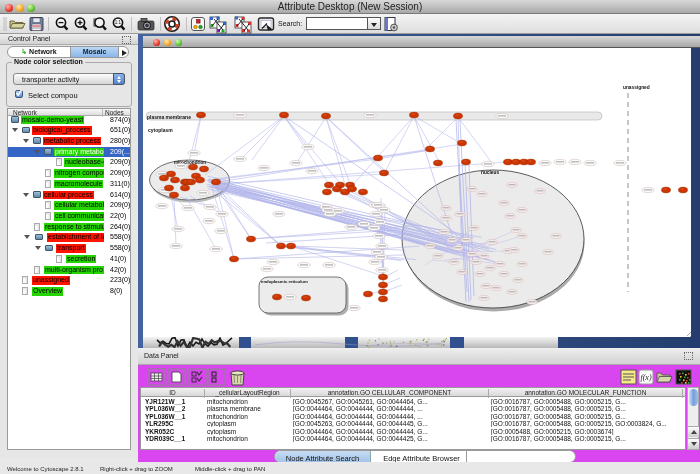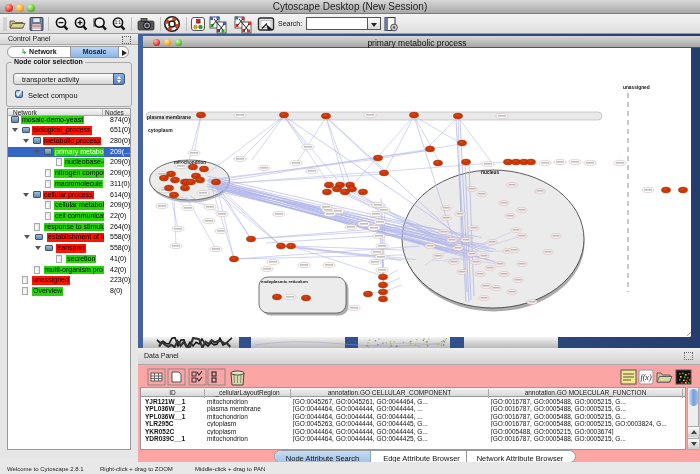--- a/index.html
+++ b/index.html
@@ -51,42 +51,42 @@
 .file { position:absolute; top:1px; width:6px; height:8px; background:#fcfcfc; border:0.5px solid #aaa; box-shadow:inset -1.5px 1.5px 0 #e8e8e8; }
 
 #mdi { position:absolute; left:138px; top:34px; width:562px; height:318px; background:#b0b0b0; overflow:hidden; }
 #iframe { position:absolute; left:0; top:0; width:562px; height:314px; }
 #ifborder { position:absolute; left:0; top:0; width:562px; height:314px; background:linear-gradient(90deg,#44639f,#243d6e); }
 #iftitle { position:absolute; left:5px; top:2px; width:562px; height:12px; background:linear-gradient(#d8d8d8,#a6a6a6); border-bottom:1px solid #555; }
 #iftitle .t { position:absolute; left:0; width:548px; text-align:center; top:1.5px; font-size:8.5px; color:#111; }
 .tl2 { position:absolute; top:2.5px; width:7px; height:7px; border-radius:50%; }
 #canvas { position:absolute; left:5px; top:14px; width:548px; height:289px; background:#fff; }
 
-#dpanel { position:absolute; left:138px; top:348px; width:562px; height:114px; background:#fca5a5; }
+#dpanel { position:absolute; left:138px; top:348px; width:562px; height:114px; background:#d946ef; }
 #dphdr { position:absolute; left:0; top:0; width:562px; height:17px; background:linear-gradient(#efefef,#d2d2d2); border-bottom:1px solid #aaa; padding:4px 0 0 6px; font-size:7px; color:#1a1a1a; }
 #dtable { position:absolute; left:2px; top:39px; width:546px; height:63px; background:#fff; border:1px solid #999; font-size:7px; }
 #dthdr { position:absolute; left:0; top:0; width:100%; height:9px; background:linear-gradient(#f2f2f2,#d8d8d8); border-bottom:1px solid #999; color:#222; }
 .dcol { position:absolute; top:1px; text-align:center; font-size:6.5px; }
 .drow { position:absolute; left:0; width:100%; height:7.4px; color:#111; }
 .dcell { position:absolute; top:0; font-size:6.5px; white-space:nowrap; overflow:hidden; }
 #dscroll { position:absolute; left:549px; top:39px; width:12px; height:63px; background:#eee; border:1px solid #aaa; }
 
 #btabs { position:absolute; left:274px; top:450px; width:302px; height:13px; background:#fff; border:1px solid #999; border-radius:7px; font-size:8px; overflow:hidden; }
 .btab { position:absolute; top:0; height:13px; text-align:center; padding-top:2.5px; color:#111; font-size:7.5px; }
 
 #status { position:absolute; left:0; top:462px; width:700px; height:12px; background:#e8e8e8; font-size:6px; color:#222; }
 </style>
 </head>
 <body>
 <div id="app">
   <div id="titlebar">
     <div class="tl" style="left:4.5px; background:radial-gradient(circle at 35% 30%,#ffb3ac,#e8372b 60%,#9f1007);"></div>
     <div class="tl" style="left:15.5px; background:radial-gradient(circle at 35% 30%,#ffe9b0,#f5a623 60%,#b06a00);"></div>
     <div class="tl" style="left:26.5px; background:radial-gradient(circle at 35% 30%,#d6f8b8,#5fc432 60%,#2e7a0a);"></div>
-    <div class="title">Cytoscape Desktop (New Session)</div>
+    <div class="title">Attribute Desktop (New Session)</div>
   </div>
   <div id="toolbar">
     <div id="tbicons">
         <svg width="700" height="20" viewBox="0 0 700 20" style="position:absolute;left:0;top:0;">
           <rect x="3.5" y="3" width="1" height="14" fill="#bbb"></rect>
           <rect x="5.5" y="3" width="1" height="14" fill="#bbb"></rect>
           <path d="M10 14 L10 7 L14 7 L15.5 8.5 L23 8.5 L23 14 Z" fill="#c8c08a" stroke="#55502a" stroke-width="0.8"></path>
           <path d="M10 14 L12.5 9.5 L25 9.5 L22.5 14 Z" fill="#d8d2a0" stroke="#55502a" stroke-width="0.8"></path>
           <rect x="30" y="3.5" width="13" height="13" rx="1" fill="#7388a8" stroke="#223" stroke-width="0.8"></rect>
           <rect x="33" y="4" width="7" height="4.5" fill="#e8e8ee" stroke="#445" stroke-width="0.5"></rect>
@@ -276,21 +276,20 @@
         </div>
     </div>
   </div>
   <div id="mdi">
     <div id="iframe">
       <div id="ifborder"></div>
       <div id="iftitle">
         <div class="tl2" style="left:10px; background:radial-gradient(circle at 35% 30%,#ffb3ac,#e8372b 60%,#9f1007);"></div>
         <div class="tl2" style="left:21px; background:radial-gradient(circle at 35% 30%,#ffe9b0,#f5a623 60%,#b06a00);"></div>
         <div class="tl2" style="left:32px; background:radial-gradient(circle at 35% 30%,#d6f8b8,#5fc432 60%,#2e7a0a);"></div>
-        <div class="t">primary metabolic process</div>
       </div>
       <div id="canvas">
           <svg width="548" height="289" viewBox="143 48 548 289" style="position:absolute;left:0;top:0;" font-family="Liberation Sans, sans-serif">
             <rect x="146" y="112" width="456" height="8" rx="4" fill="#e9e9e9" stroke="#bcbcbc" stroke-width="0.7"></rect>
             <text x="147" y="118.7" font-size="5" font-weight="bold" fill="#111">plasma membrane</text>
             <text x="148" y="131.5" font-size="5" font-weight="bold" fill="#111">cytoplasm</text>
             <ellipse cx="190.3" cy="182.6" rx="39.6" ry="19.8" fill="#777" opacity="0.5"></ellipse>
             <ellipse cx="189.5" cy="180" rx="40" ry="20" fill="#ececec" stroke="#333" stroke-width="0.7"></ellipse>
             <text x="174" y="163.5" font-size="4.6" font-weight="bold" fill="#111">mitochondrion</text>
             <ellipse cx="494" cy="242.8" rx="90.5" ry="68.6" fill="#666" opacity="0.55"></ellipse>
@@ -855,20 +854,19 @@
         <div style="position:absolute;left:1px;top:1px;width:9px;height:17px;border-radius:5px;background:linear-gradient(90deg,#cfe0f4,#74a0dc 50%,#9cc0ec);"></div>
         <div style="position:absolute;left:0px;top:38px;width:11px;height:11px;background:linear-gradient(#fdfdfd,#ccc);border-top:1px solid #aaa;"></div>
         <div style="position:absolute;left:3px;top:42px;width:0;height:0;border-left:3px solid transparent;border-right:3px solid transparent;border-bottom:4px solid #444;"></div>
         <div style="position:absolute;left:0px;top:50px;width:11px;height:11px;background:linear-gradient(#fdfdfd,#ccc);border-top:1px solid #aaa;"></div>
         <div style="position:absolute;left:3px;top:54px;width:0;height:0;border-left:3px solid transparent;border-right:3px solid transparent;border-top:4px solid #444;"></div>
       </div>
   </div>
   <div id="btabs">
     <div class="btab" style="left:0; width:96px; background:linear-gradient(#c7dcf2,#9dc0e8); border-right:1px solid #8aa;">Node Attribute Search</div>
     <div class="btab" style="left:102px; width:90px; border-right:1px solid #999;">Edge Attribute Browser</div>
-    <div class="btab" style="left:188px; width:114px;">Network Attribute Browser</div>
   </div>
   <div id="status">
     <span style="position:absolute;left:7px;top:4px;">Welcome to Cytoscape 2.8.1</span>
     <span style="position:absolute;left:100px;top:4px;">Right-click + drag to ZOOM</span>
     <span style="position:absolute;left:195px;top:4px;">Middle-click + drag to PAN</span>
   </div>
 </div>
 
 </body></html>

